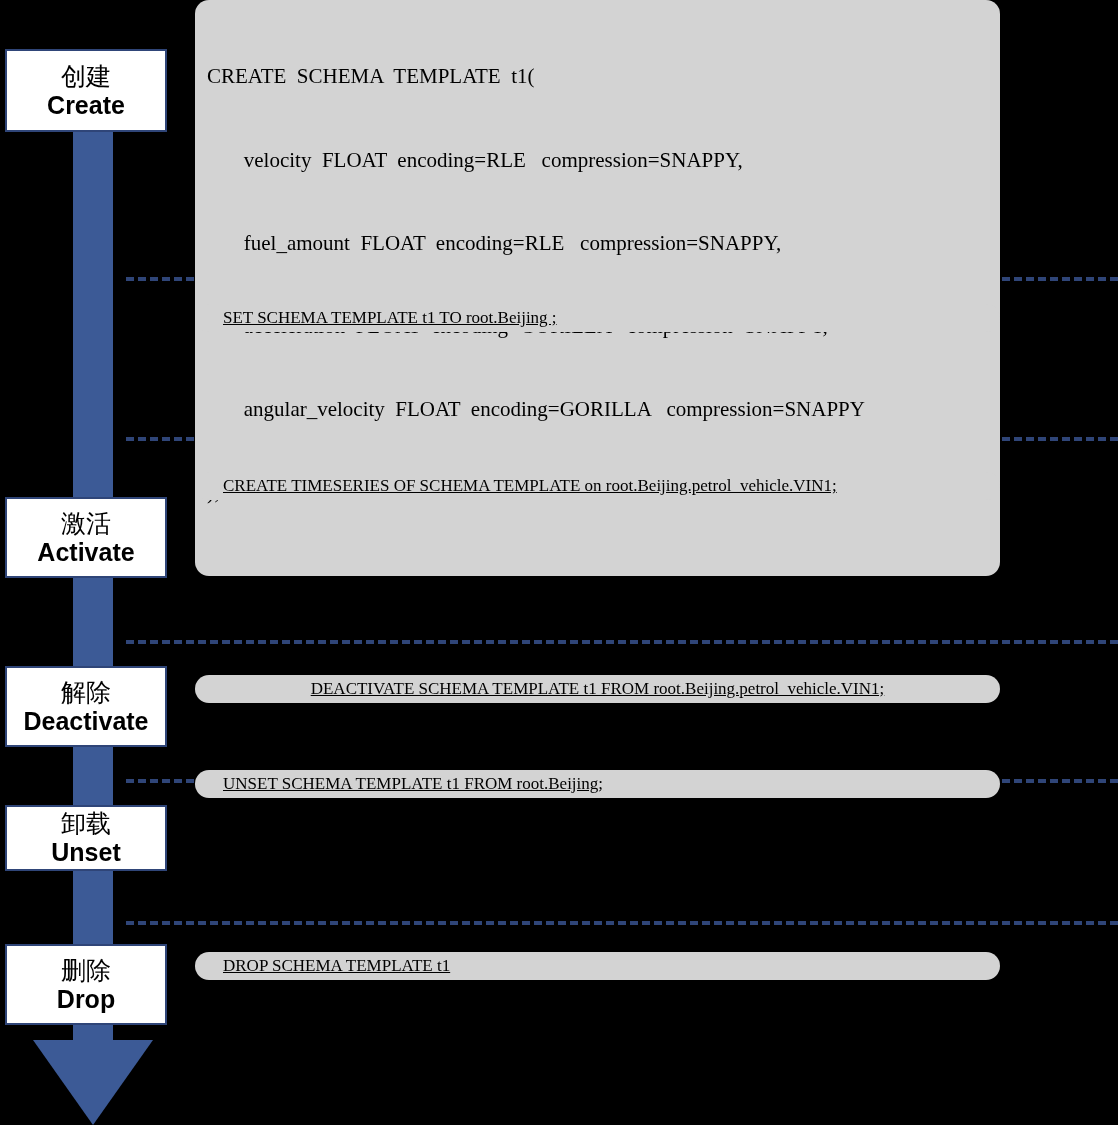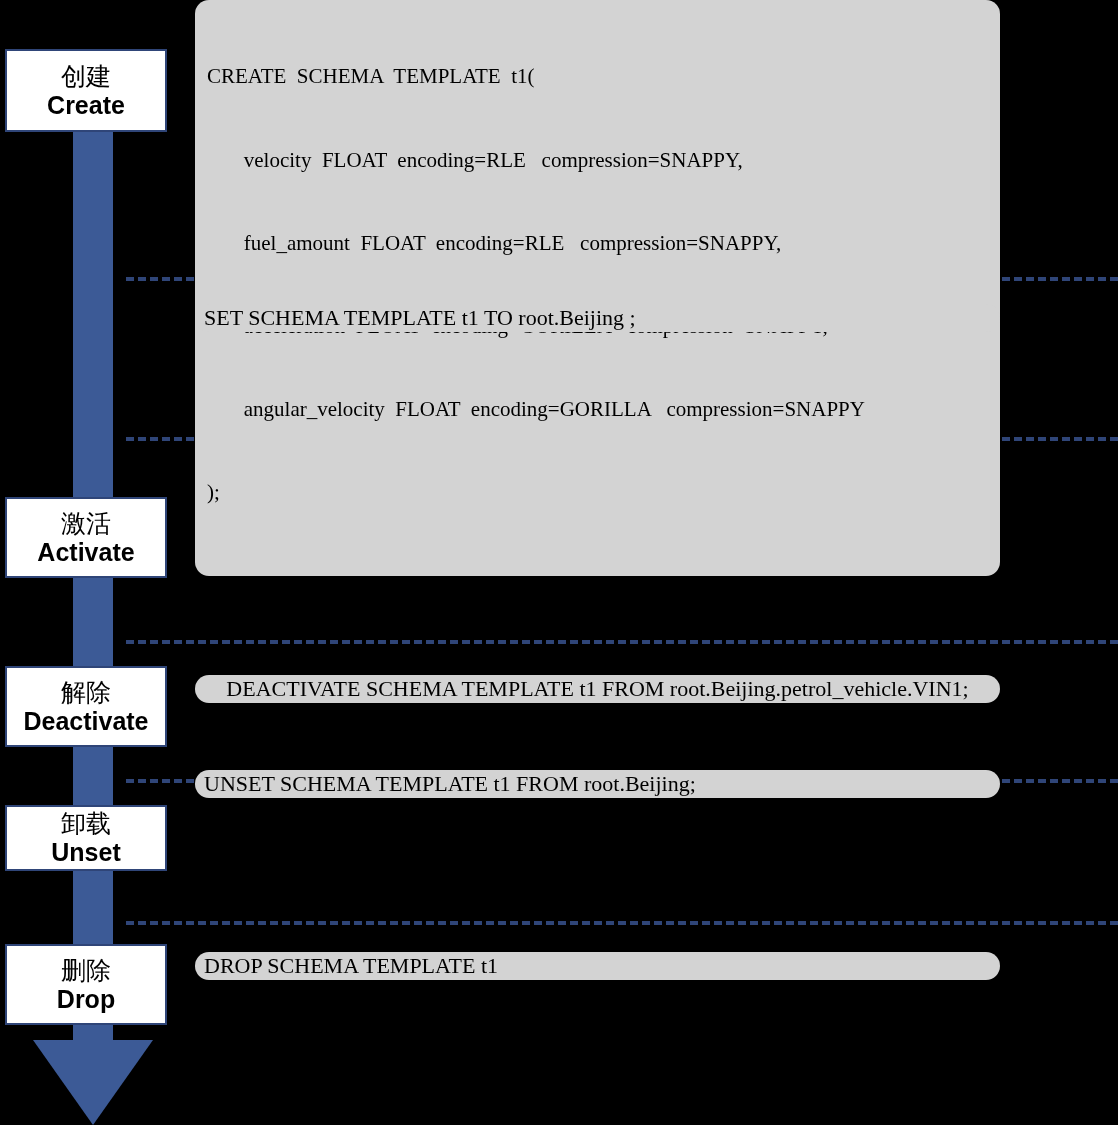--- a/index.html
+++ b/index.html
@@ -93,27 +93,28 @@
     font-size: 21px;
     line-height: 1.32;
     white-space: pre;
   }
   .code-line {
     display: block;
   }
   .sql-pill {
     height: 28px;
     line-height: 28px;
-    font-size: 22px;
-    padding: 0 9px;
+    font-size: 17px;
+    padding: 0 28px;
     border-radius: 14px;
     width: 805px;
     left: 195px;
     white-space: nowrap;
     overflow: hidden;
+    text-decoration: underline;
   }
 </style>
 </head>
 <body>
 
 <div id="stage">
 
   <div class="arrow-shaft"></div>
   <div class="arrow-head"></div>
 
@@ -152,17 +153,18 @@
   <div class="code-box code-block">
     <span class="code-line">CREATE  SCHEMA  TEMPLATE  t1(</span>
     <span class="code-line">       velocity  FLOAT  encoding=RLE   compression=SNAPPY,</span>
     <span class="code-line">       fuel_amount  FLOAT  encoding=RLE   compression=SNAPPY,</span>
     <span class="code-line">       acceleration  FLOAT  encoding=GORILLA   compression=SNAPPY,</span>
     <span class="code-line">       angular_velocity  FLOAT  encoding=GORILLA   compression=SNAPPY</span>
     <span class="code-line">);</span>
   </div>
 
   <div class="code-box sql-pill" style="top:304px;">SET  SCHEMA  TEMPLATE  t1  TO  root.Beijing  ;</div>
+  <div class="code-box sql-pill" style="top:472px;">CREATE TIMESERIES OF SCHEMA TEMPLATE on root.Beijing.petrol_vehicle.VIN1;</div>
   <div class="code-box sql-pill" style="top:675px;text-align:center;">DEACTIVATE SCHEMA TEMPLATE t1 FROM root.Beijing.petrol_vehicle.VIN1;</div>
   <div class="code-box sql-pill" style="top:770px;">UNSET  SCHEMA  TEMPLATE  t1  FROM  root.Beijing;</div>
   <div class="code-box sql-pill" style="top:952px;">DROP  SCHEMA  TEMPLATE t1</div>
 
 </div>
 
 </body></html>

